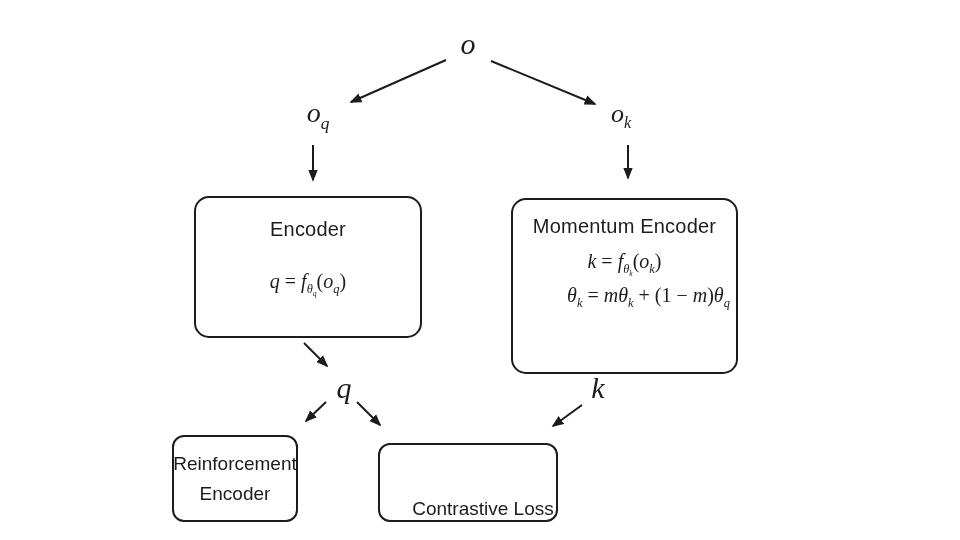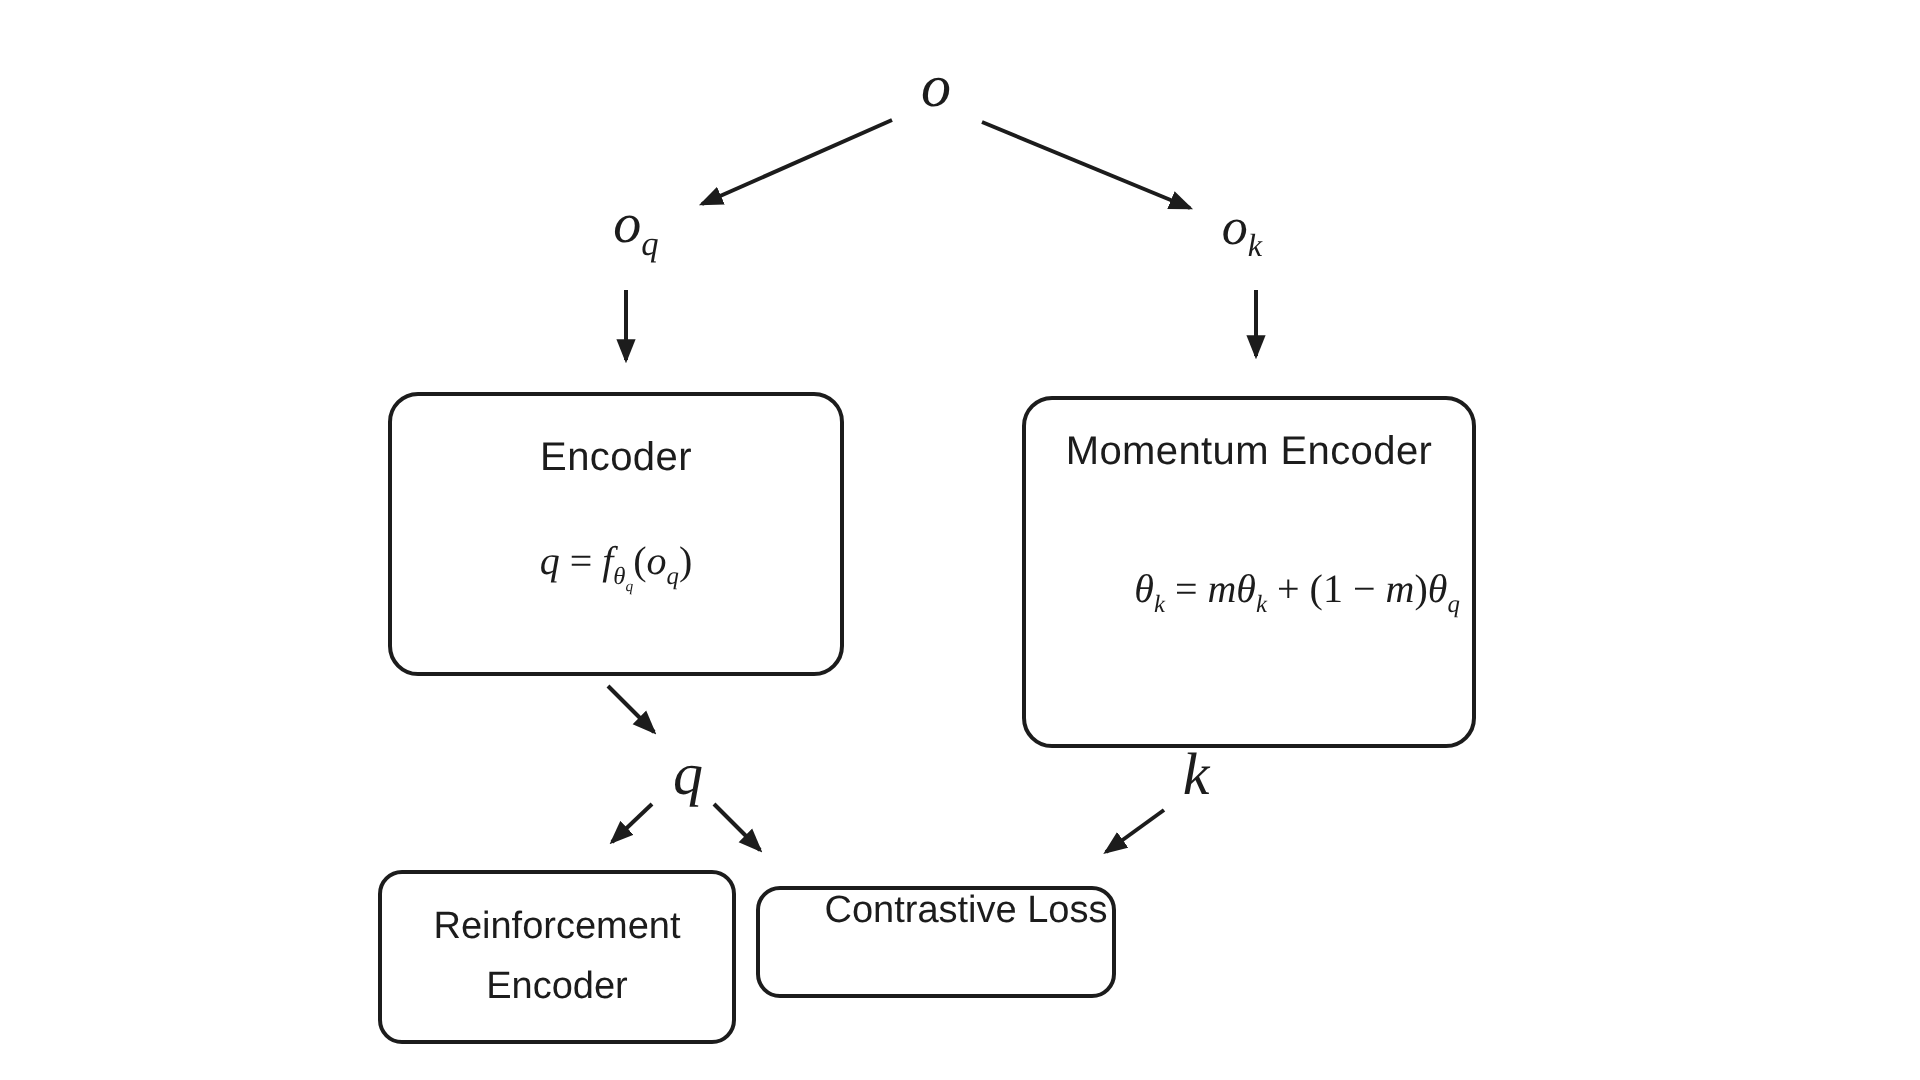--- a/index.html
+++ b/index.html
@@ -41,27 +41,27 @@
   sub { font-size: 0.62em; line-height: 0; }
   .formula { font-size: 20px; }
   .lbl {
     position: absolute;
     transform: translate(-50%, -50%);
     white-space: nowrap;
   }
   #encoder-box   { left: 194px; top: 196px; width: 228px; height: 142px; }
   #momentum-box  { left: 511px; top: 198px; width: 227px; height: 176px; }
   #rl-box {
-    left: 172px; top: 435px; width: 179px; height: 87px;
+    left: 172px; top: 435px; width: 126px; height: 87px;
     display: flex; flex-direction: column; align-items: center; justify-content: center;
-    font-size: 19px; line-height: 30px; text-align: center; margin-left: 17px;
+    font-size: 19px; line-height: 30px; text-align: center;
   }
   #cl-box {
-    left: 378px; top: 443px; width: 180px; height: 56px;
-    display: flex; align-items: flex-start; justify-content: center;
+    left: 378px; top: 443px; width: 180px; height: 79px;
+    display: flex; align-items: flex-end; justify-content: center;
     font-size: 19px;
     padding-left: 30px;
   }
   #lbl-o  { left: 468px; top: 44px;  font-size: 30px; }
   #lbl-oq { left: 318px; top: 113px; font-size: 28px; }
   #lbl-ok { left: 621px; top: 114px; font-size: 26px; }
   #lbl-q  { left: 344px; top: 388px; font-size: 30px; }
   #lbl-k  { left: 598px; top: 388px; font-size: 30px; }
   #encoder-title    { top: 20px; }
   #encoder-formula  { top: 72px; }
@@ -109,20 +109,23 @@
 
   <div id="encoder-box" class="box big-box">
     <div id="encoder-title" class="box-text title">Encoder</div>
     <div id="encoder-formula" class="box-text math formula">
       <span>q</span><span class="up"> = </span><span>f</span><sub><span>θ</span><sub>q</sub></sub><span class="up">(</span><span>o</span><sub>q</sub><span class="up">)</span>
     </div>
   </div>
 
   <div id="momentum-box" class="box big-box">
     <div id="momentum-title" class="box-text title">Momentum Encoder</div>
+    <div id="momentum-f1" class="box-text math formula">
+      <span>k</span><span class="up"> = </span><span>f</span><sub><span>θ</span><sub>k</sub></sub><span class="up">(</span><span>o</span><sub>k</sub><span class="up">)</span>
+    </div>
     <div id="momentum-f2" class="box-text math formula">
       <span>θ</span><sub>k</sub><span class="up"> = </span><span>m</span><span>θ</span><sub>k</sub><span class="up"> + </span><span class="up">(1 − </span><span>m</span><span class="up">)</span><span>θ</span><sub>q</sub>
     </div>
   </div>
 
   <div id="rl-box" class="box small-box">
     <span>Reinforcement</span>
     <span>Encoder</span>
   </div>
 

